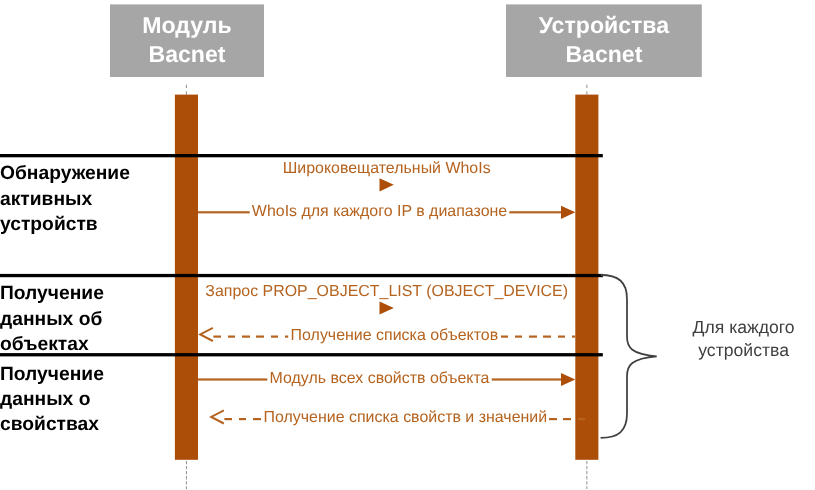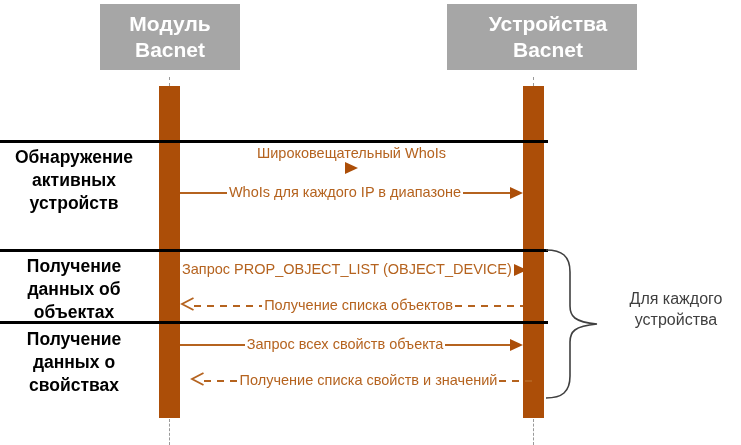--- a/index.html
+++ b/index.html
@@ -6,46 +6,46 @@
   .canvas {
     position:relative; width:741px; height:445px; background:#ffffff;
     font-family:"Liberation Sans", sans-serif; overflow:hidden;
   }
   .actor-box {
     position:absolute; top:4px; height:66px; background:var(--box,#A6A6A6);
     color:#fff; display:flex; align-items:center; justify-content:center;
     text-align:center; font-weight:bold; font-size:21px; line-height:1.25;
   }
   .box1 { left:100px; width:140px; }
-  .box2 { left:447px; width:178px;padding-left:12px; }
+  .box2 { left:460px; width:178px; }
   .actor-inner { max-width:130px; }
 
   .conn { position:absolute; top:77px; height:9px; width:0; border-left:1.5px dashed #9a9a9a; }
   .c1 { left:169px; } .c2 { left:533px; }
 
   .bar { position:absolute; top:86px; width:21px; height:332px; background:var(--bar,#AC4E08); z-index:1; }
   .bar1 { left:159px; } .bar2 { left:523px; }
 
   .tail { position:absolute; top:419px; height:26px; width:0; border-left:1.5px dashed #9a9a9a; }
   .t1 { left:169px; } .t2 { left:533px; }
 
   .hline { position:absolute; left:0; width:548px; height:3px; background:var(--divider,#000); z-index:2; }
   .h1 { top:140px; } .h2 { top:249px; } .h3 { top:321px; }
 
   .seclabel {
-    position:absolute; left:0; width:148px; text-align:center; font-weight:bold;
+    position:absolute; left:0; width:148px; font-weight:bold;
     font-size:17.5px; line-height:1.3; color:#000; z-index:3;
   }
   .s1 { top:146px; } .s2 { top:255px; } .s3 { top:328px; }
 
   .arrow {
     position:absolute; left:180px; width:343px; height:22px; display:flex;
     align-items:center; z-index:3; color:var(--arrow,#B5631F);
   }
-  .a1 { top:147px;flex-direction:column; } .a2 { top:182px; } .a3 { top:222px; } .a4 { top:259px; }
+  .a1 { top:147px;flex-direction:column; } .a2 { top:182px; } .a3 { top:222px; } .a4 { top:259px;flex-direction:column; }
   .a5 { top:295px; } .a6 { top:334px; } .a7 { top:370px;padding-left:10px; }
 
   .seg { flex:1 1 0; min-width:0; height:2px; background:var(--arrow,#B5631F); }
   .arrow.dashed .seg {
     background:repeating-linear-gradient(to right, var(--arrow,#B5631F) 0 7px, transparent 7px 13px);
   }
   .alabel {
     flex:0 0 auto; font-size:14.5px; line-height:1; padding:0 2px;
     white-space:nowrap; position:relative; top:-1px;
   }
@@ -116,21 +116,21 @@
           <path d="M13.5 2 L2 8 L13.5 14" fill="none" stroke="currentColor" stroke-width="1.8"></path>
         </svg>
     </span>
     <span class="seg"></span>
     <span class="alabel">Получение списка объектов</span>
     <span class="seg"></span>
   </div>
 
   <div class="arrow solid a6">
     <span class="seg"></span>
-    <span class="alabel">Запрос всех свойств объекта</span>
+    <span class="alabel">Модуль всех свойств объекта</span>
     <span class="seg"></span>
     <span class="head-r"></span>
   </div>
 
   <div class="arrow dashed a7">
     <span class="chev">
       <svg width="16" height="16" viewBox="0 0 16 16">
           <path d="M13.5 2 L2 8 L13.5 14" fill="none" stroke="currentColor" stroke-width="1.8"></path>
         </svg>
     </span>

